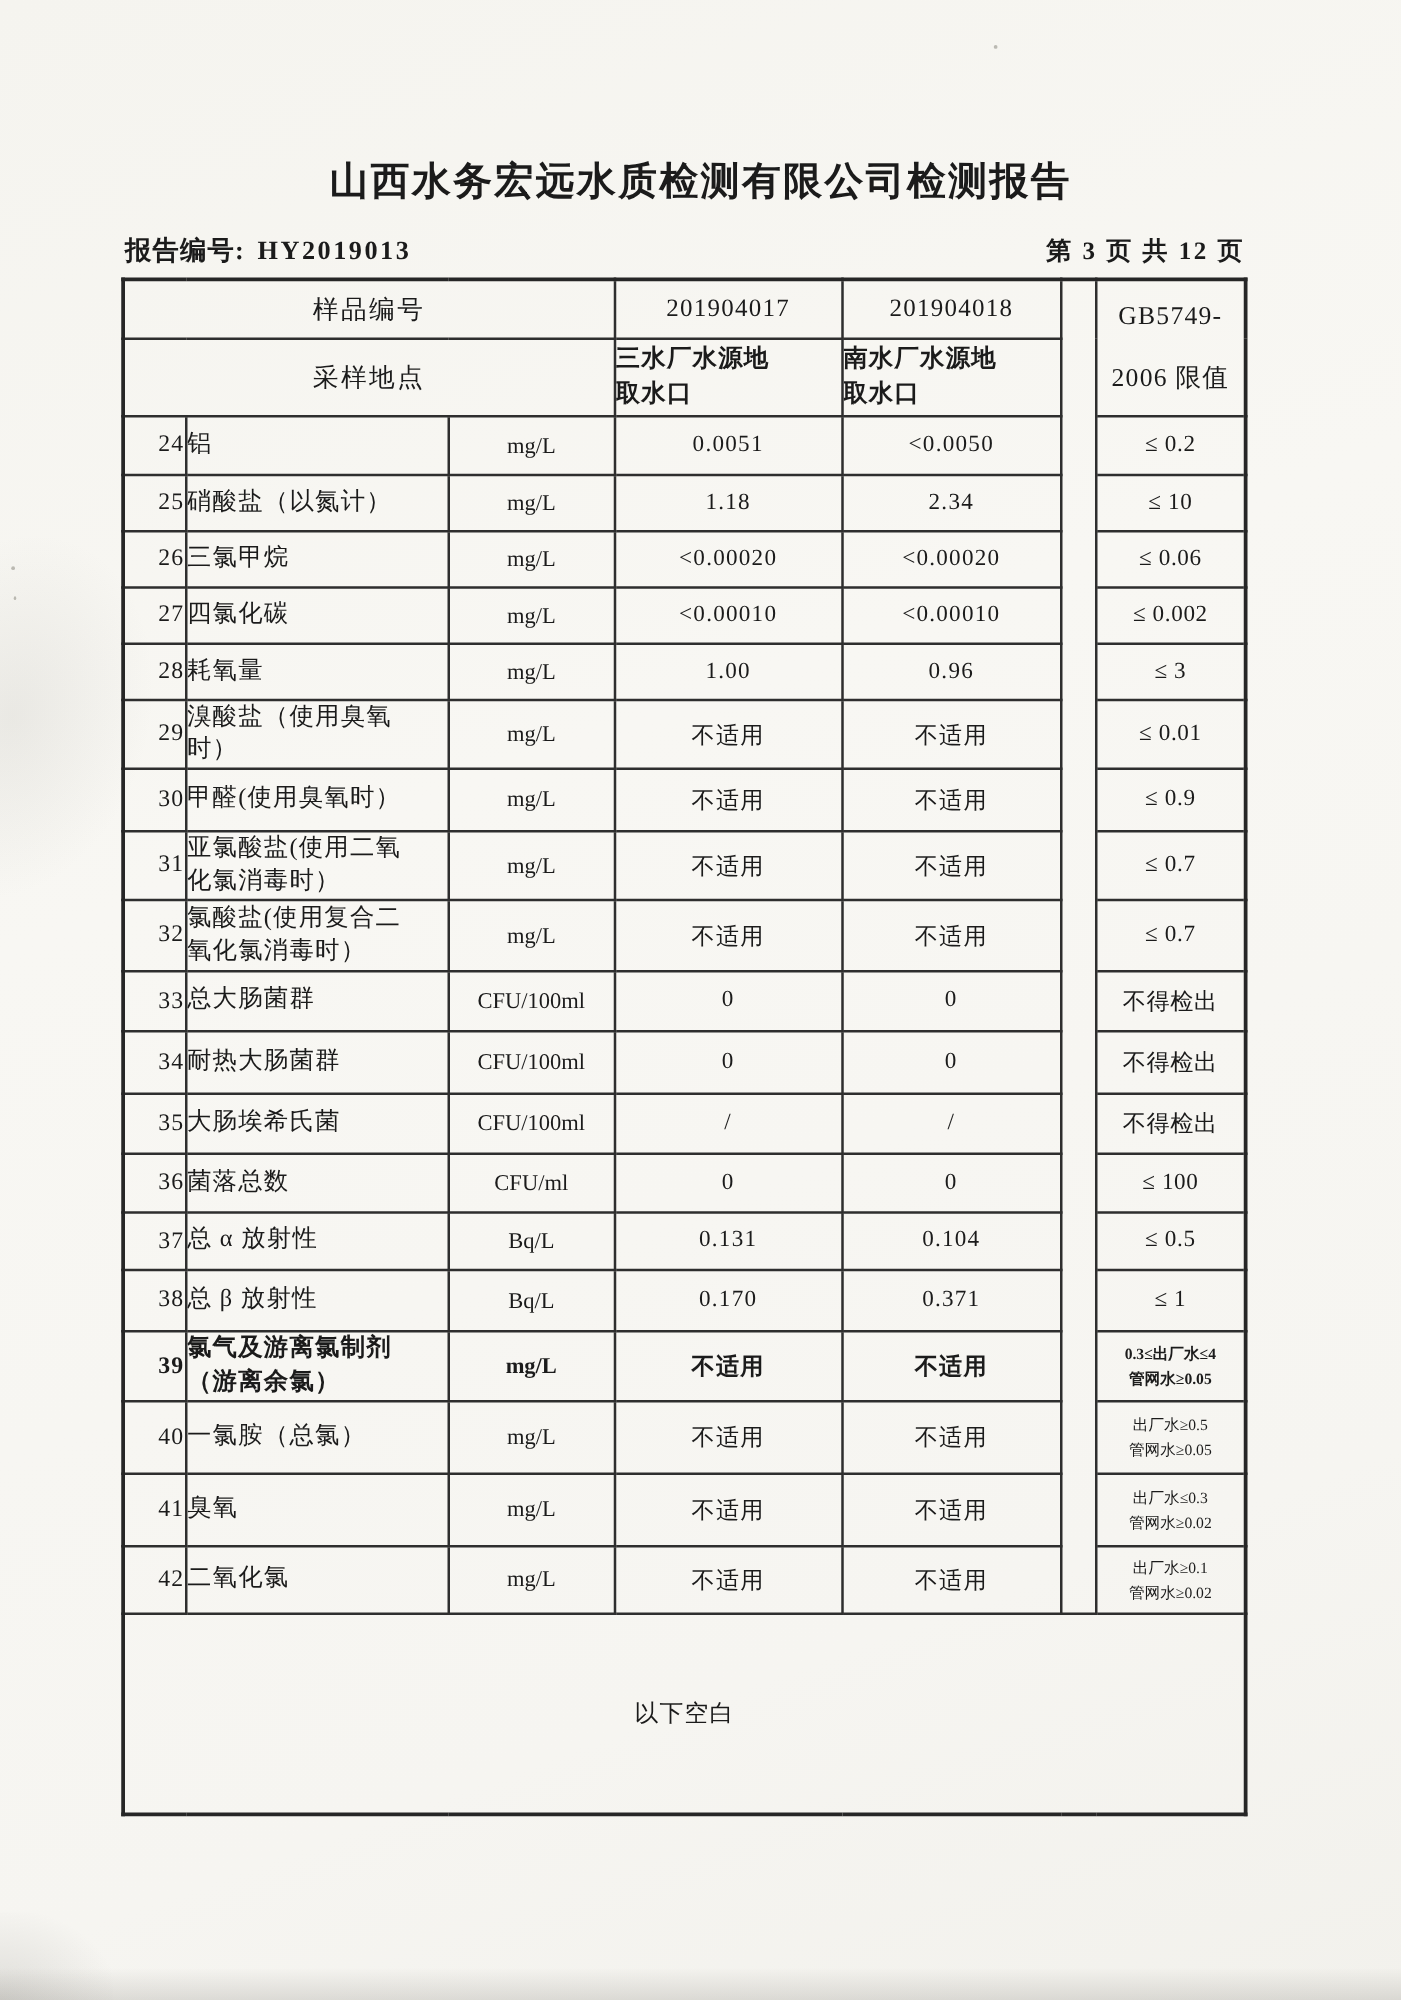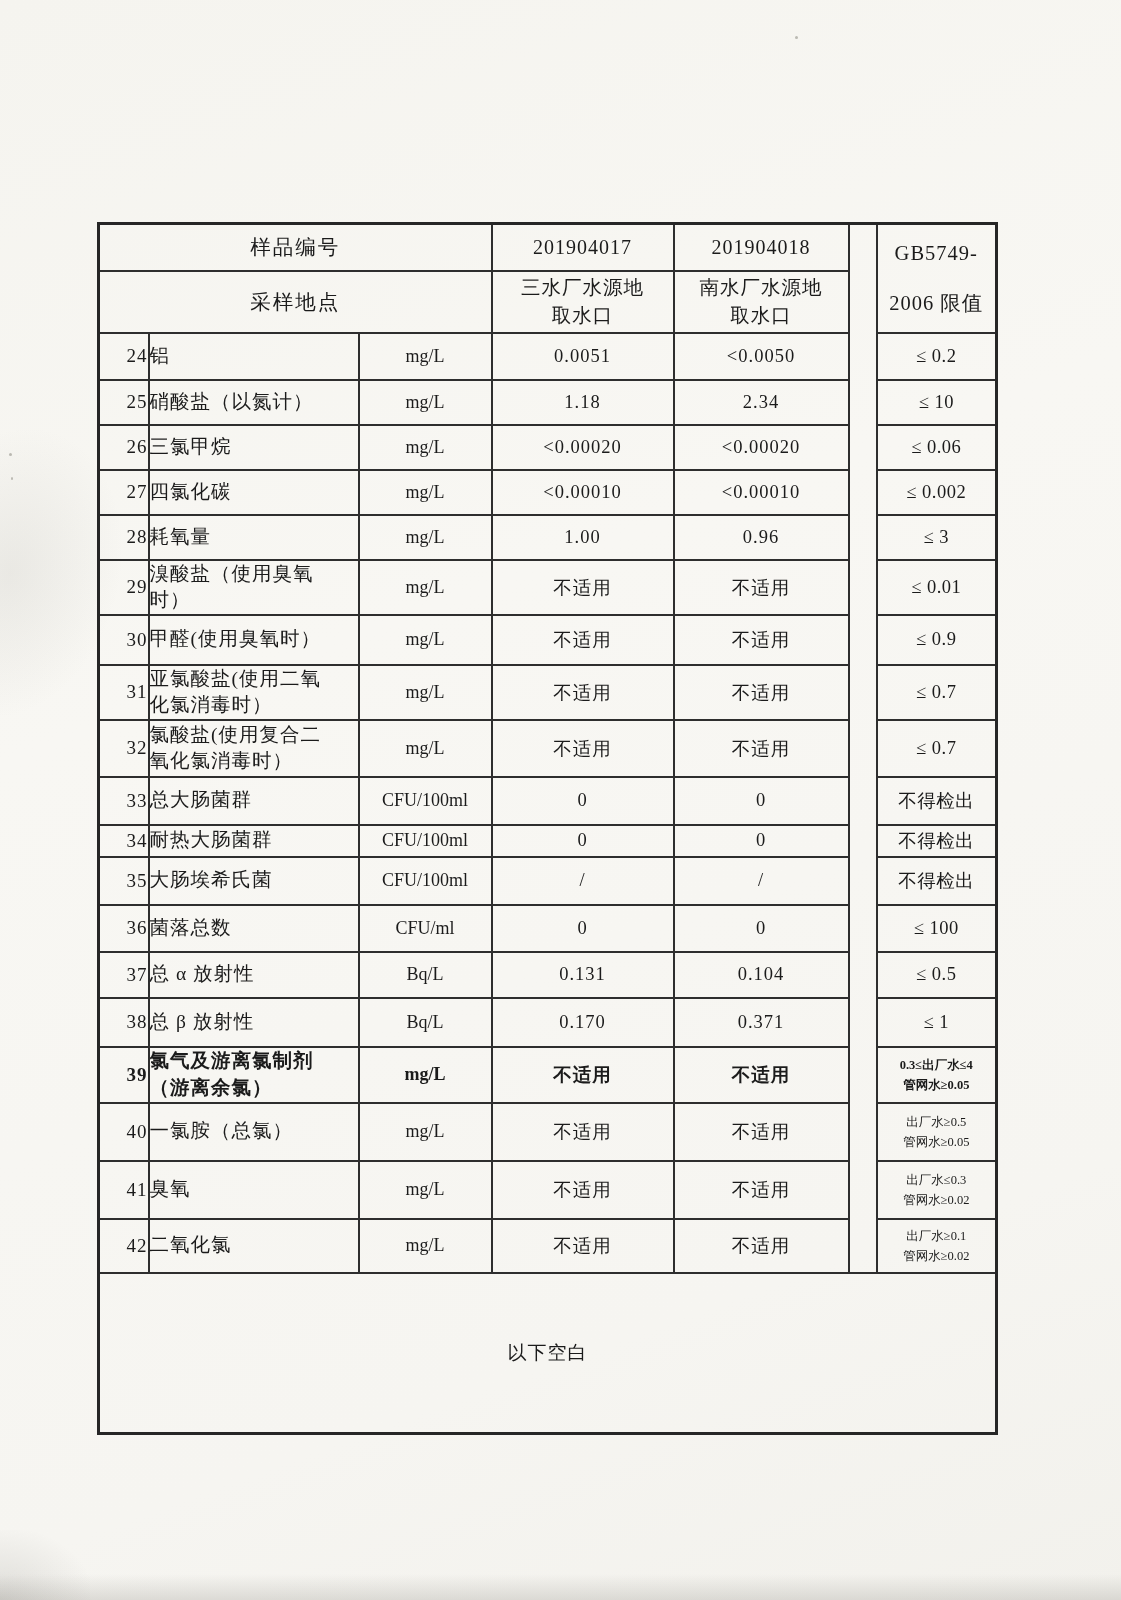--- a/index.html
+++ b/index.html
@@ -46,21 +46,21 @@
   table.report td{
     border:2px solid #2e2e2e;
     vertical-align:middle;
     overflow:hidden;
     padding:0;
   }
   .hrowA{height:47px;}
   .hrowB{height:62px;}
   .h-cell{text-align:center;font-size:20.5px;letter-spacing:2px;}
   .id-cell{text-align:center;font-size:20px;letter-spacing:1px;}
-  .loc{white-space:pre-line;text-align:center;line-height:1.4;font-size:19.5px;letter-spacing:1px;}
+  .loc{white-space:pre-line;line-height:1.4;font-size:19.5px;letter-spacing:1px;font-weight:bold;}
   .gb{white-space:pre-line;text-align:center;line-height:50px;font-size:20.5px;letter-spacing:1px;}
 
   .c-num{text-align:right;font-size:19px;letter-spacing:1px;}
   .c-name{text-align:left;padding:2px 4px 2px 9px;font-size:19.5px;
     white-space:pre-line;line-height:1.35;letter-spacing:1px;}
   .c-unit{text-align:center;font-size:18px;}
   .c-val{text-align:center;font-size:18.5px;letter-spacing:1px;}
   .c-limit{text-align:center;font-size:18.5px;white-space:pre-line;letter-spacing:0.5px;}
   .c-limit.small{font-size:12.5px;line-height:1.6;letter-spacing:0;}
 
@@ -74,21 +74,28 @@
 
 <div class="page">
 
   <div class="crease"></div>
   <div class="corner-shade"></div>
   <div class="edge-bottom"></div>
   <div class="speck" style="left:9px;top:453px;width:3px;height:3px;"></div>
   <div class="speck" style="left:11px;top:477px;width:2px;height:3px;"></div>
   <div class="speck" style="left:795px;top:36px;width:3px;height:3px;"></div>
 
-
+  <div class="title">山西水务宏远水质检测有限公司检测报告</div>
+
+  <div class="meta">
+    <div class="report-no">
+      <span>报告编号:</span><span class="val">HY2019013</span>
+    </div>
+    <div class="page-info">第 3 页 共 12 页</div>
+  </div>
 
   <div class="table-wrap">
     <table class="report">
       <colgroup>
         <col style="width:50px">
           <col style="width:210px">
           <col style="width:133px">
         <col style="width:182px">
           <col style="width:175px">
           <col style="width:28px">
@@ -186,21 +193,21 @@
     <td class="c-limit">≤ 0.7</td>
   </tr>
           <tr style="height: 48px;">
     <td class="c-num">33</td>
     <td class="c-name">总大肠菌群</td>
     <td class="c-unit">CFU/100ml</td>
     <td class="c-val">0</td>
     <td class="c-val">0</td>
     <td class="c-limit">不得检出</td>
   </tr>
-          <tr style="height: 32px;">
+          <tr style="height: 50px;">
     <td class="c-num">34</td>
     <td class="c-name">耐热大肠菌群</td>
     <td class="c-unit">CFU/100ml</td>
     <td class="c-val">0</td>
     <td class="c-val">0</td>
     <td class="c-limit">不得检出</td>
   </tr>
           <tr style="height: 48px;">
     <td class="c-num">35</td>
     <td class="c-name">大肠埃希氏菌</td>

